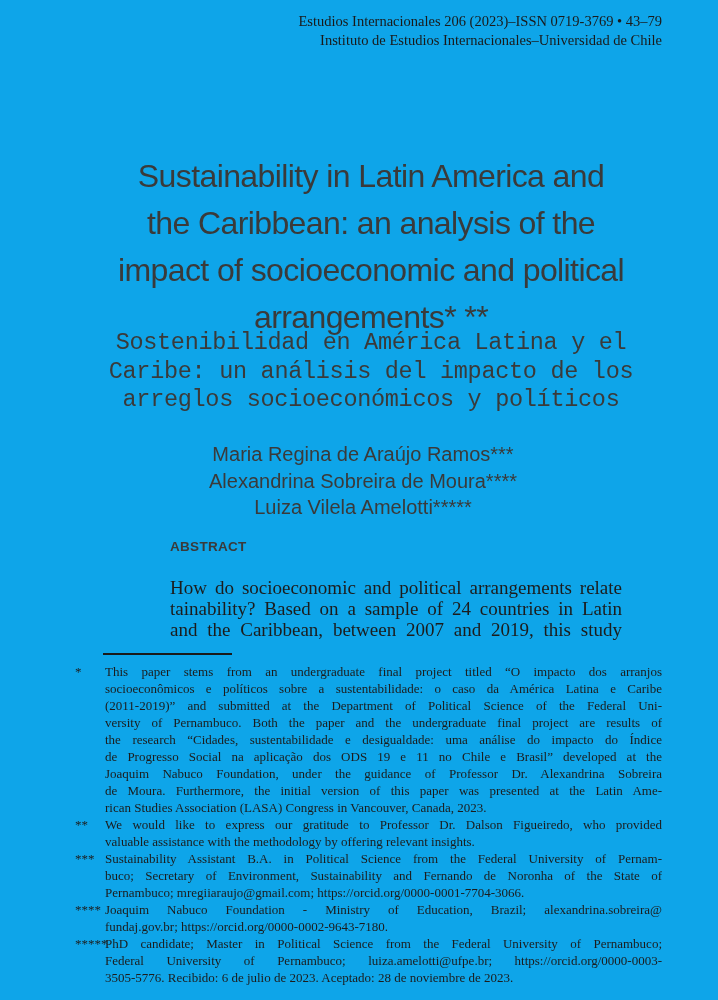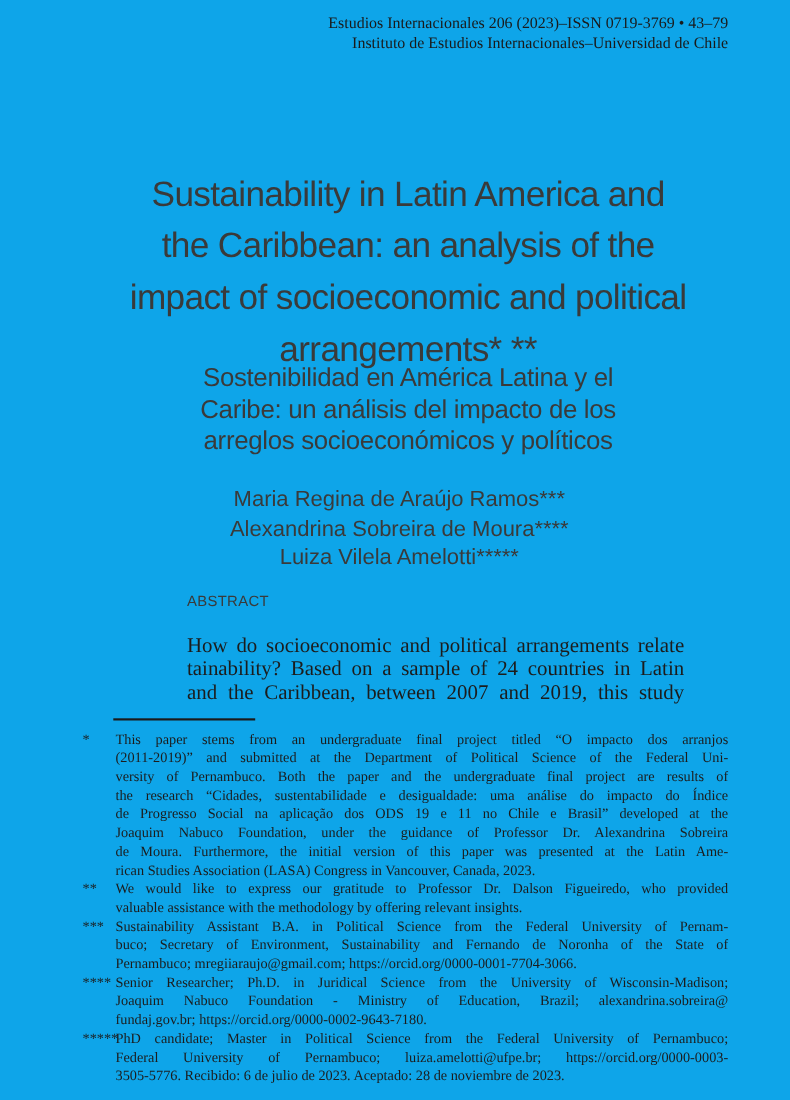--- a/index.html
+++ b/index.html
@@ -26,39 +26,39 @@
     font-family:"Liberation Sans", sans-serif;
     font-weight:400;
     font-size:32px; line-height:47px;
     letter-spacing:-0.6px;
     color:#3a3a3a;
   }
 
   .subtitle {
     position:absolute; top:329px; left:24px; right:0;
     text-align:center;
-    font-family:Liberation Sans, sans-serif;
+    font-family:Liberation Mono, monospace;
     font-weight:400;
     font-size:23.5px; line-height:28.5px;
     letter-spacing:-0.3px;
     color:#3a3a3a;
   }
 
   .authors {
     position:absolute; top:441px; left:8px; right:0;
     text-align:center;
     font-family:"Liberation Sans", sans-serif;
     font-size:20px; line-height:26.5px;
     color:#3a3a3a;
   }
 
   .abstract-label {
     position:absolute; top:539px; left:170px;
     font-family:"Liberation Sans", sans-serif;
-    font-weight:400;
+    font-weight:700;
     font-size:13.5px;
     letter-spacing:0.3px;
     color:#3a3a3a;
   }
 
   .abstract {
     position:absolute; top:577px; left:170px; width:452px;
     font-size:19px; line-height:21px;
     color:#1c1c1c;
   }
@@ -127,20 +127,21 @@
   </div>
 
   <div class="footnote-rule"></div>
 
   <div class="footnotes">
 
     <div class="footnote">
       <div class="fn-marker">*</div>
       <div class="fn-body">
         <div class="fn-line">This paper stems from an undergraduate final project titled “O impacto dos arranjos</div>
+        <div class="fn-line">socioeconômicos e políticos sobre a sustentabilidade: o caso da América Latina e Caribe</div>
         <div class="fn-line">(2011-2019)” and submitted at the Department of Political Science of the Federal Uni-</div>
         <div class="fn-line">versity of Pernambuco. Both the paper and the undergraduate final project are results of</div>
         <div class="fn-line">the research “Cidades, sustentabilidade e desigualdade: uma análise do impacto do Índice</div>
         <div class="fn-line">de Progresso Social na aplicação dos ODS 19 e 11 no Chile e Brasil” developed at the</div>
         <div class="fn-line">Joaquim Nabuco Foundation, under the guidance of Professor Dr. Alexandrina Sobreira</div>
         <div class="fn-line">de Moura. Furthermore, the initial version of this paper was presented at the Latin Ame-</div>
         <div class="fn-line fn-last">rican Studies Association (LASA) Congress in Vancouver, Canada, 2023.</div>
       </div>
     </div>
 
@@ -157,21 +158,20 @@
       <div class="fn-body">
         <div class="fn-line">Sustainability Assistant B.A. in Political Science from the Federal University of Pernam-</div>
         <div class="fn-line">buco; Secretary of Environment, Sustainability and Fernando de Noronha of the State of</div>
         <div class="fn-line fn-last">Pernambuco; mregiiaraujo@gmail.com; https://orcid.org/0000-0001-7704-3066.</div>
       </div>
     </div>
 
     <div class="footnote">
       <div class="fn-marker">****</div>
       <div class="fn-body">
-        <div class="fn-line">Senior Researcher; Ph.D. in Juridical Science from the University of Wisconsin-Madison;</div>
         <div class="fn-line">Joaquim Nabuco Foundation - Ministry of Education, Brazil; alexandrina.sobreira@</div>
         <div class="fn-line fn-last">fundaj.gov.br; https://orcid.org/0000-0002-9643-7180.</div>
       </div>
     </div>
 
     <div class="footnote">
       <div class="fn-marker">*****</div>
       <div class="fn-body">
         <div class="fn-line">PhD candidate; Master in Political Science from the Federal University of Pernambuco;</div>
         <div class="fn-line">Federal University of Pernambuco; luiza.amelotti@ufpe.br; https://orcid.org/0000-0003-</div>

